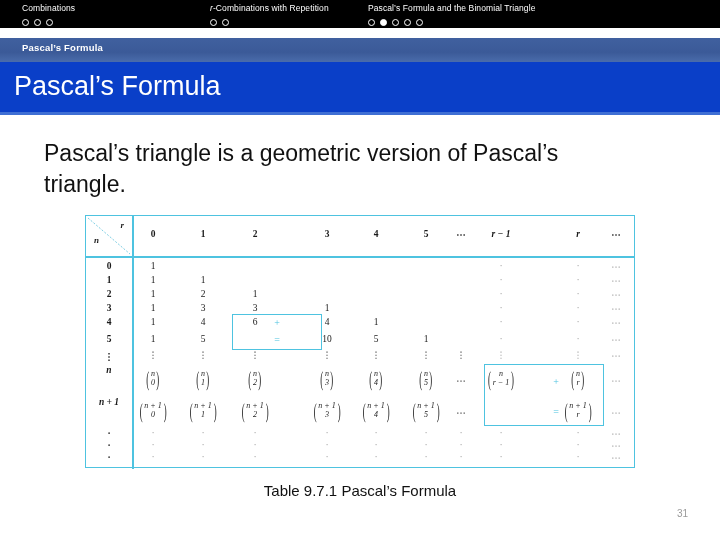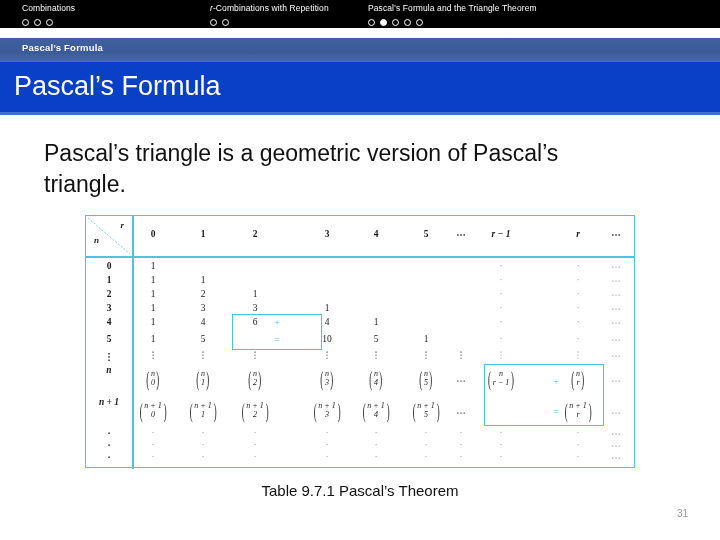--- a/index.html
+++ b/index.html
@@ -153,21 +153,21 @@
 
     <div class="nav-group g2">
       <div class="nav-label"><span class="it">r</span><span>-Combinations with Repetition</span></div>
       <div class="dots">
         <span class="dot"></span>
         <span class="dot"></span>
       </div>
     </div>
 
     <div class="nav-group g3">
-      <div class="nav-label">Pascal’s Formula and the Triangle Theorem</div>
+      <div class="nav-label">Pascal’s Formula and the Binomial Triangle</div>
       <div class="dots">
         <span class="dot"></span>
         <span class="dot filled"></span>
         <span class="dot"></span>
         <span class="dot"></span>
         <span class="dot"></span>
       </div>
     </div>
   </div>
 
@@ -330,16 +330,16 @@
     <span class="op" style="left:191px;top:118px;">=</span>
 
     <div class="hl" style="left:398px;top:148px;width:120px;height:62px;"></div>
     <div class="hl-mask" style="left:399px;top:178px;width:50px;height:31px;"></div>
     <div class="hl" style="left:398px;top:148px;width:51px;height:32px;border-right:none;border-bottom:none;"></div>
     <span class="op" style="left:470px;top:160px;">+</span>
     <span class="op" style="left:470px;top:190px;">=</span>
 
   </div>
 
-  <div class="caption">Table 9.7.1 Pascal’s Theorem</div>
+  <div class="caption">Table 9.7.1 Pascal’s Formula</div>
   <div class="pagenum">31</div>
 
 </div>
 
 </body></html>

